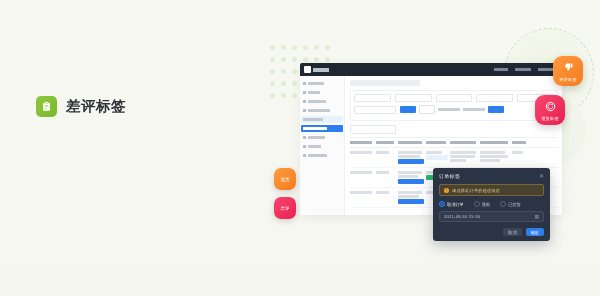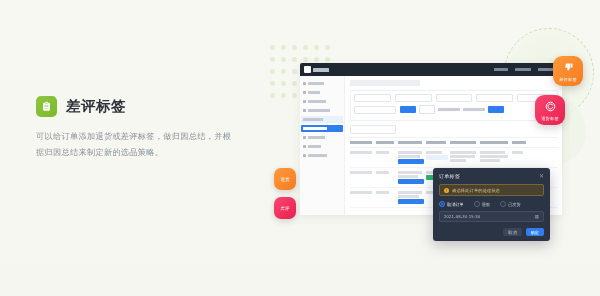--- a/index.html
+++ b/index.html
@@ -360,21 +360,20 @@
         <svg width="11" height="11" viewBox="0 0 16 16" aria-hidden="true">
           <rect x="3" y="2.5" width="10" height="11.5" rx="1.4" fill="#ffffff"></rect>
           <rect x="5.6" y="1" width="4.8" height="2.6" rx="1" fill="#ffffff" stroke="#8ec640" stroke-width="0.7"></rect>
           <rect x="5.1" y="6" width="5.8" height="0.9" rx="0.45" fill="#8ec640"></rect>
           <rect x="5.1" y="8" width="5.8" height="0.9" rx="0.45" fill="#8ec640"></rect>
           <rect x="5.1" y="10" width="3.6" height="0.9" rx="0.45" fill="#8ec640"></rect>
         </svg>
       </span>
       <span class="feature-title">差评标签</span>
     </div>
-    <div class="feature-desc">可以给订单添加退货或差评标签，做归因总结，并根据归因总结来制定新的选品策略。</div>
   </div>
 
   <div class="composition">
 
     <div class="dashed-circle"></div>
     <div class="pale-blob"></div>
 
     <div class="dots">
       <i></i>
         <i></i>

